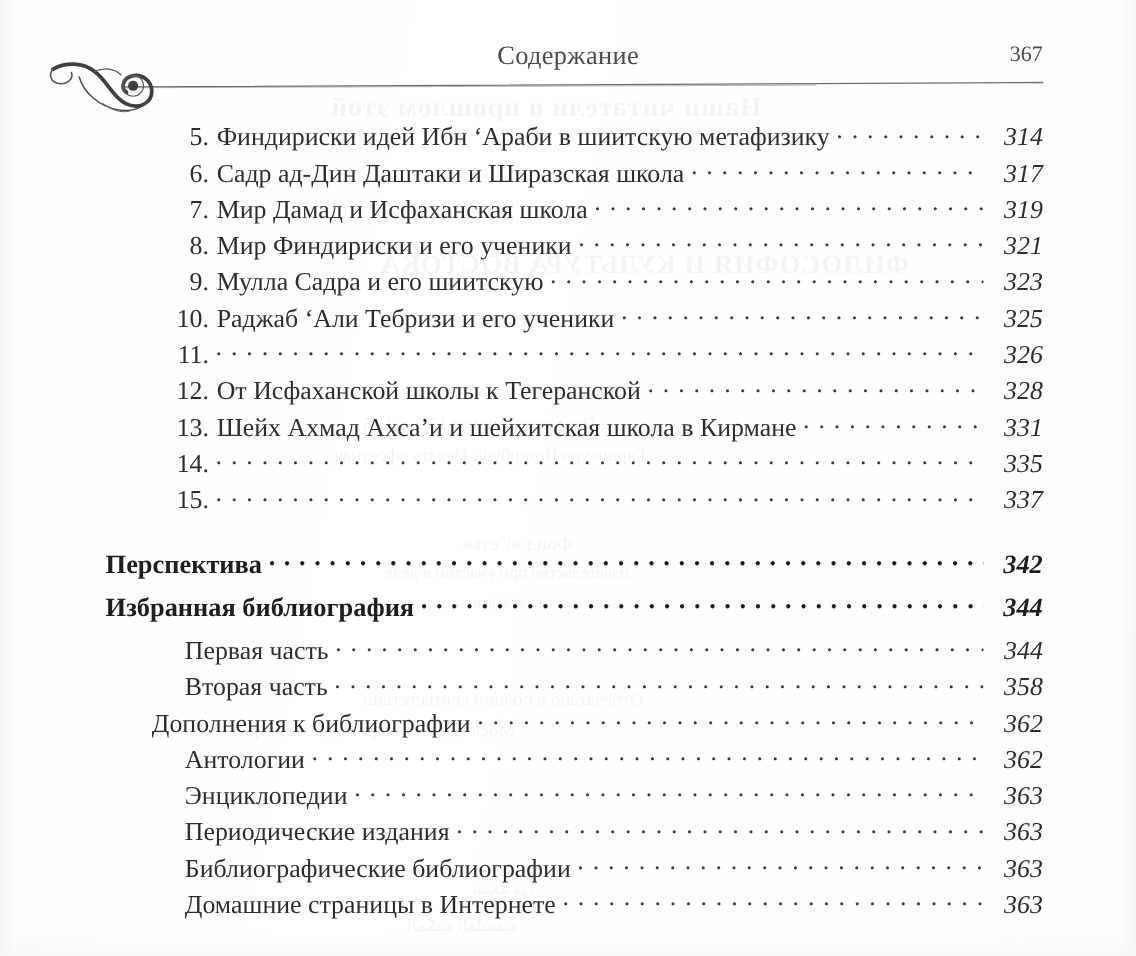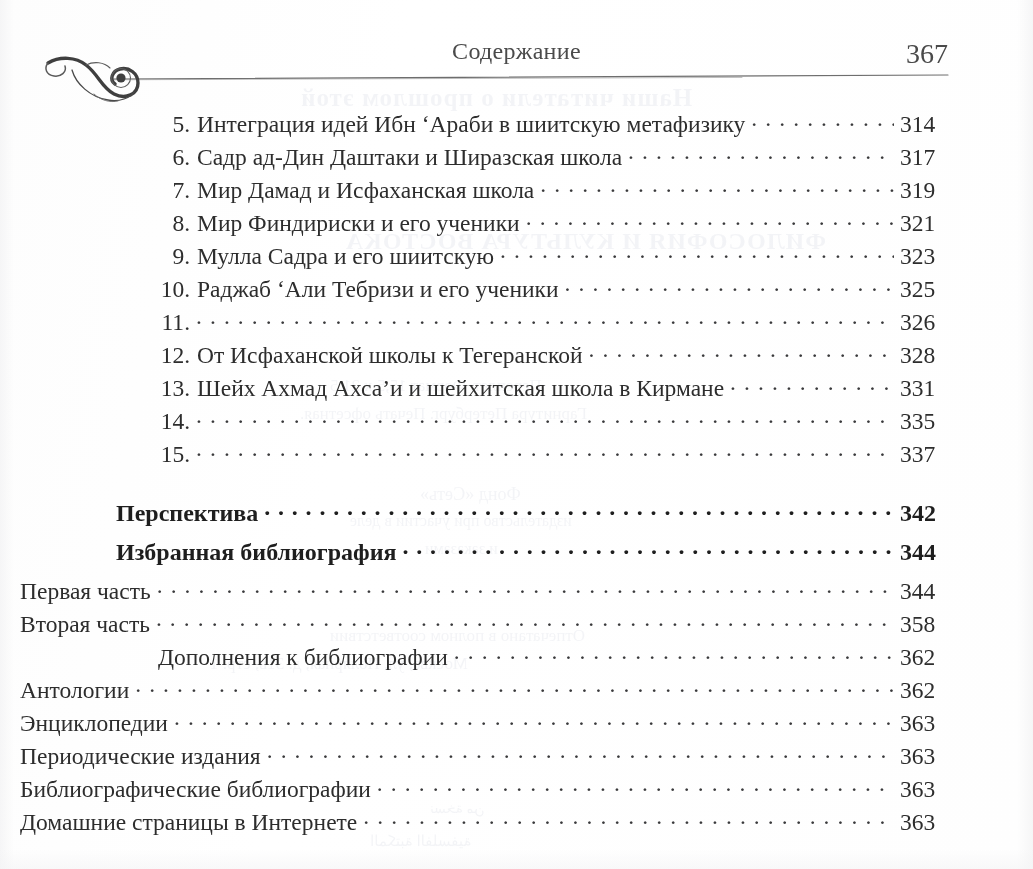--- a/index.html
+++ b/index.html
@@ -80,21 +80,21 @@
     top: 0;
     text-align: center;
     font-size: 24px;
     color: #4a4a4a;
     letter-spacing: .3px;
   }
   .rh-folio {
     position: absolute;
     right: 85px;
     top: 0;
-    font-size: 28px;
+    font-size: 20px;
     color: #4a4a4a;
   }
 
   
   .rule-wrap {
     position: absolute;
     left: 42px;
     top: 50px;
     width: 920px;
     height: 56px;
@@ -139,40 +139,42 @@
     content: ". . . . . . . . . . . . . . . . . . . . . . . . . . . . . . . . . . . . . . . . . . . . . . . . . . . . . . . . . . . . . . . . . . . . . . . . . . . . . . . . . . . . . .";
     position: absolute;
     left: 0;
     bottom: 0;
     letter-spacing: 1.1px;
     color: #39393b;
   }
   .toc-entry .page {
     flex: 0 0 auto;
     width: 48px;
+    text-align: right;
     padding-left: 4px;
+    font-style: italic;
   }
 
   
   .lvl-num   { padding-left: 154px; padding-right: 85px; }
   .lvl-0     { padding-left: 96px;  padding-right: 85px; }
   .lvl-1     { padding-left: 138px; padding-right: 85px; }
-  .lvl-2     { padding-right: 85px; }
+  .lvl-2     { padding-left: 168px; padding-right: 85px; }
 
   .toc-entry.bold {
     font-weight: bold;
     font-size: 24px;
     color: #1e1e1e;
   }
   .toc-entry.bold .leader::before { letter-spacing: 0.9px; color: #1e1e1e; }
 
   .gap-before { margin-top: 26px; }
   .gap-small  { margin-top: 6px; }
 
-  .toc-entry .label-nonum { padding-left: 0; margin-left: 20px; }
+  .toc-entry .label-nonum { padding-left: 0; }
 </style>
 </head>
 <body>
 
 <div class="page-sheet"></div>
 <div class="page-edge-left"></div>
 <div class="page-edge-right"></div>
 <div class="page-edge-bottom"></div>
 
 <div>
@@ -211,21 +213,21 @@
 
       <path d="M30 20 C 34 34, 48 47, 66 50 C 78 52, 88 48, 92 42" stroke="#4a4a4a" stroke-width="1.3"></path>
       <path d="M52 44 C 58 50, 68 53, 76 51" stroke="#6a6a6a" stroke-width="0.9"></path>
     </g>
   </svg>
 </div>
 
 <div class="toc">
     <div class="toc-entry lvl-num">
       <span class="num">5</span>
-      <span class="label">Интеграция идей Ибн ‘Араби в шиитскую метафизику</span>
+      <span class="label">Финдириски идей Ибн ‘Араби в шиитскую метафизику</span>
       <span class="leader"></span>
       <span class="page">314</span>
     </div>
     <div class="toc-entry lvl-num">
       <span class="num">6</span>
       <span class="label">Садр ад-Дин Даштаки и Ширазская школа</span>
       <span class="leader"></span>
       <span class="page">317</span>
     </div>
     <div class="toc-entry lvl-num">

